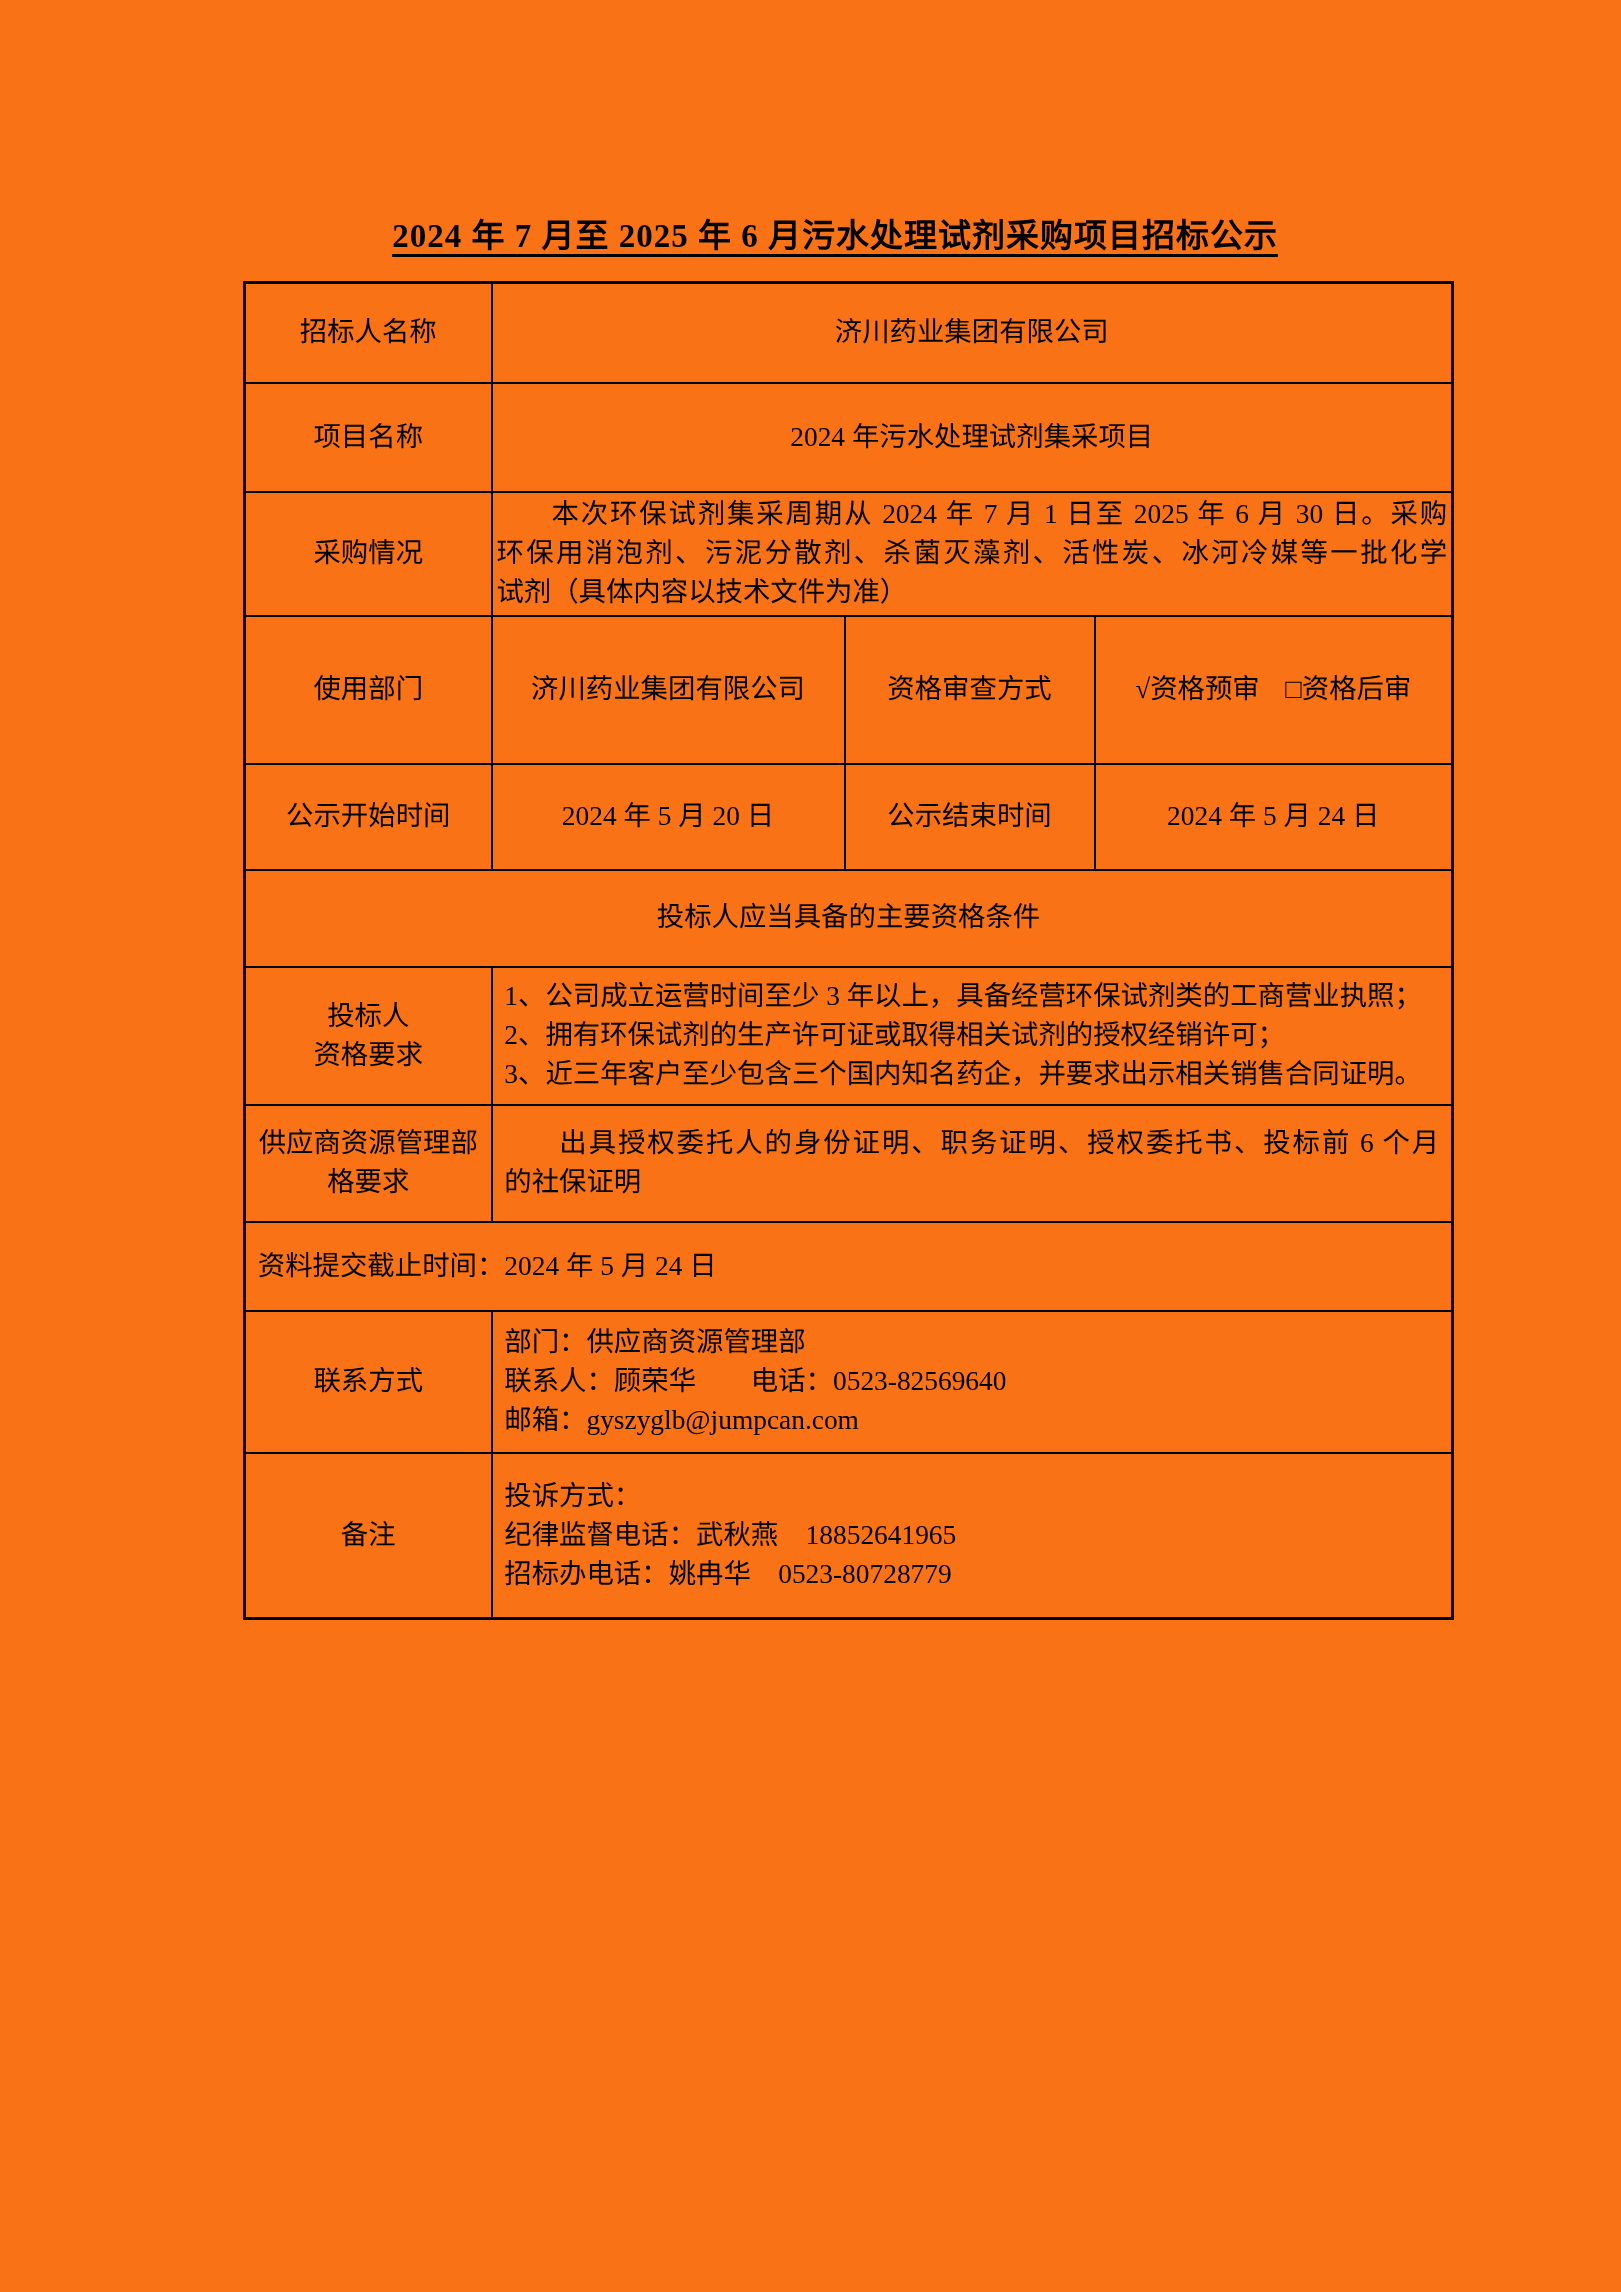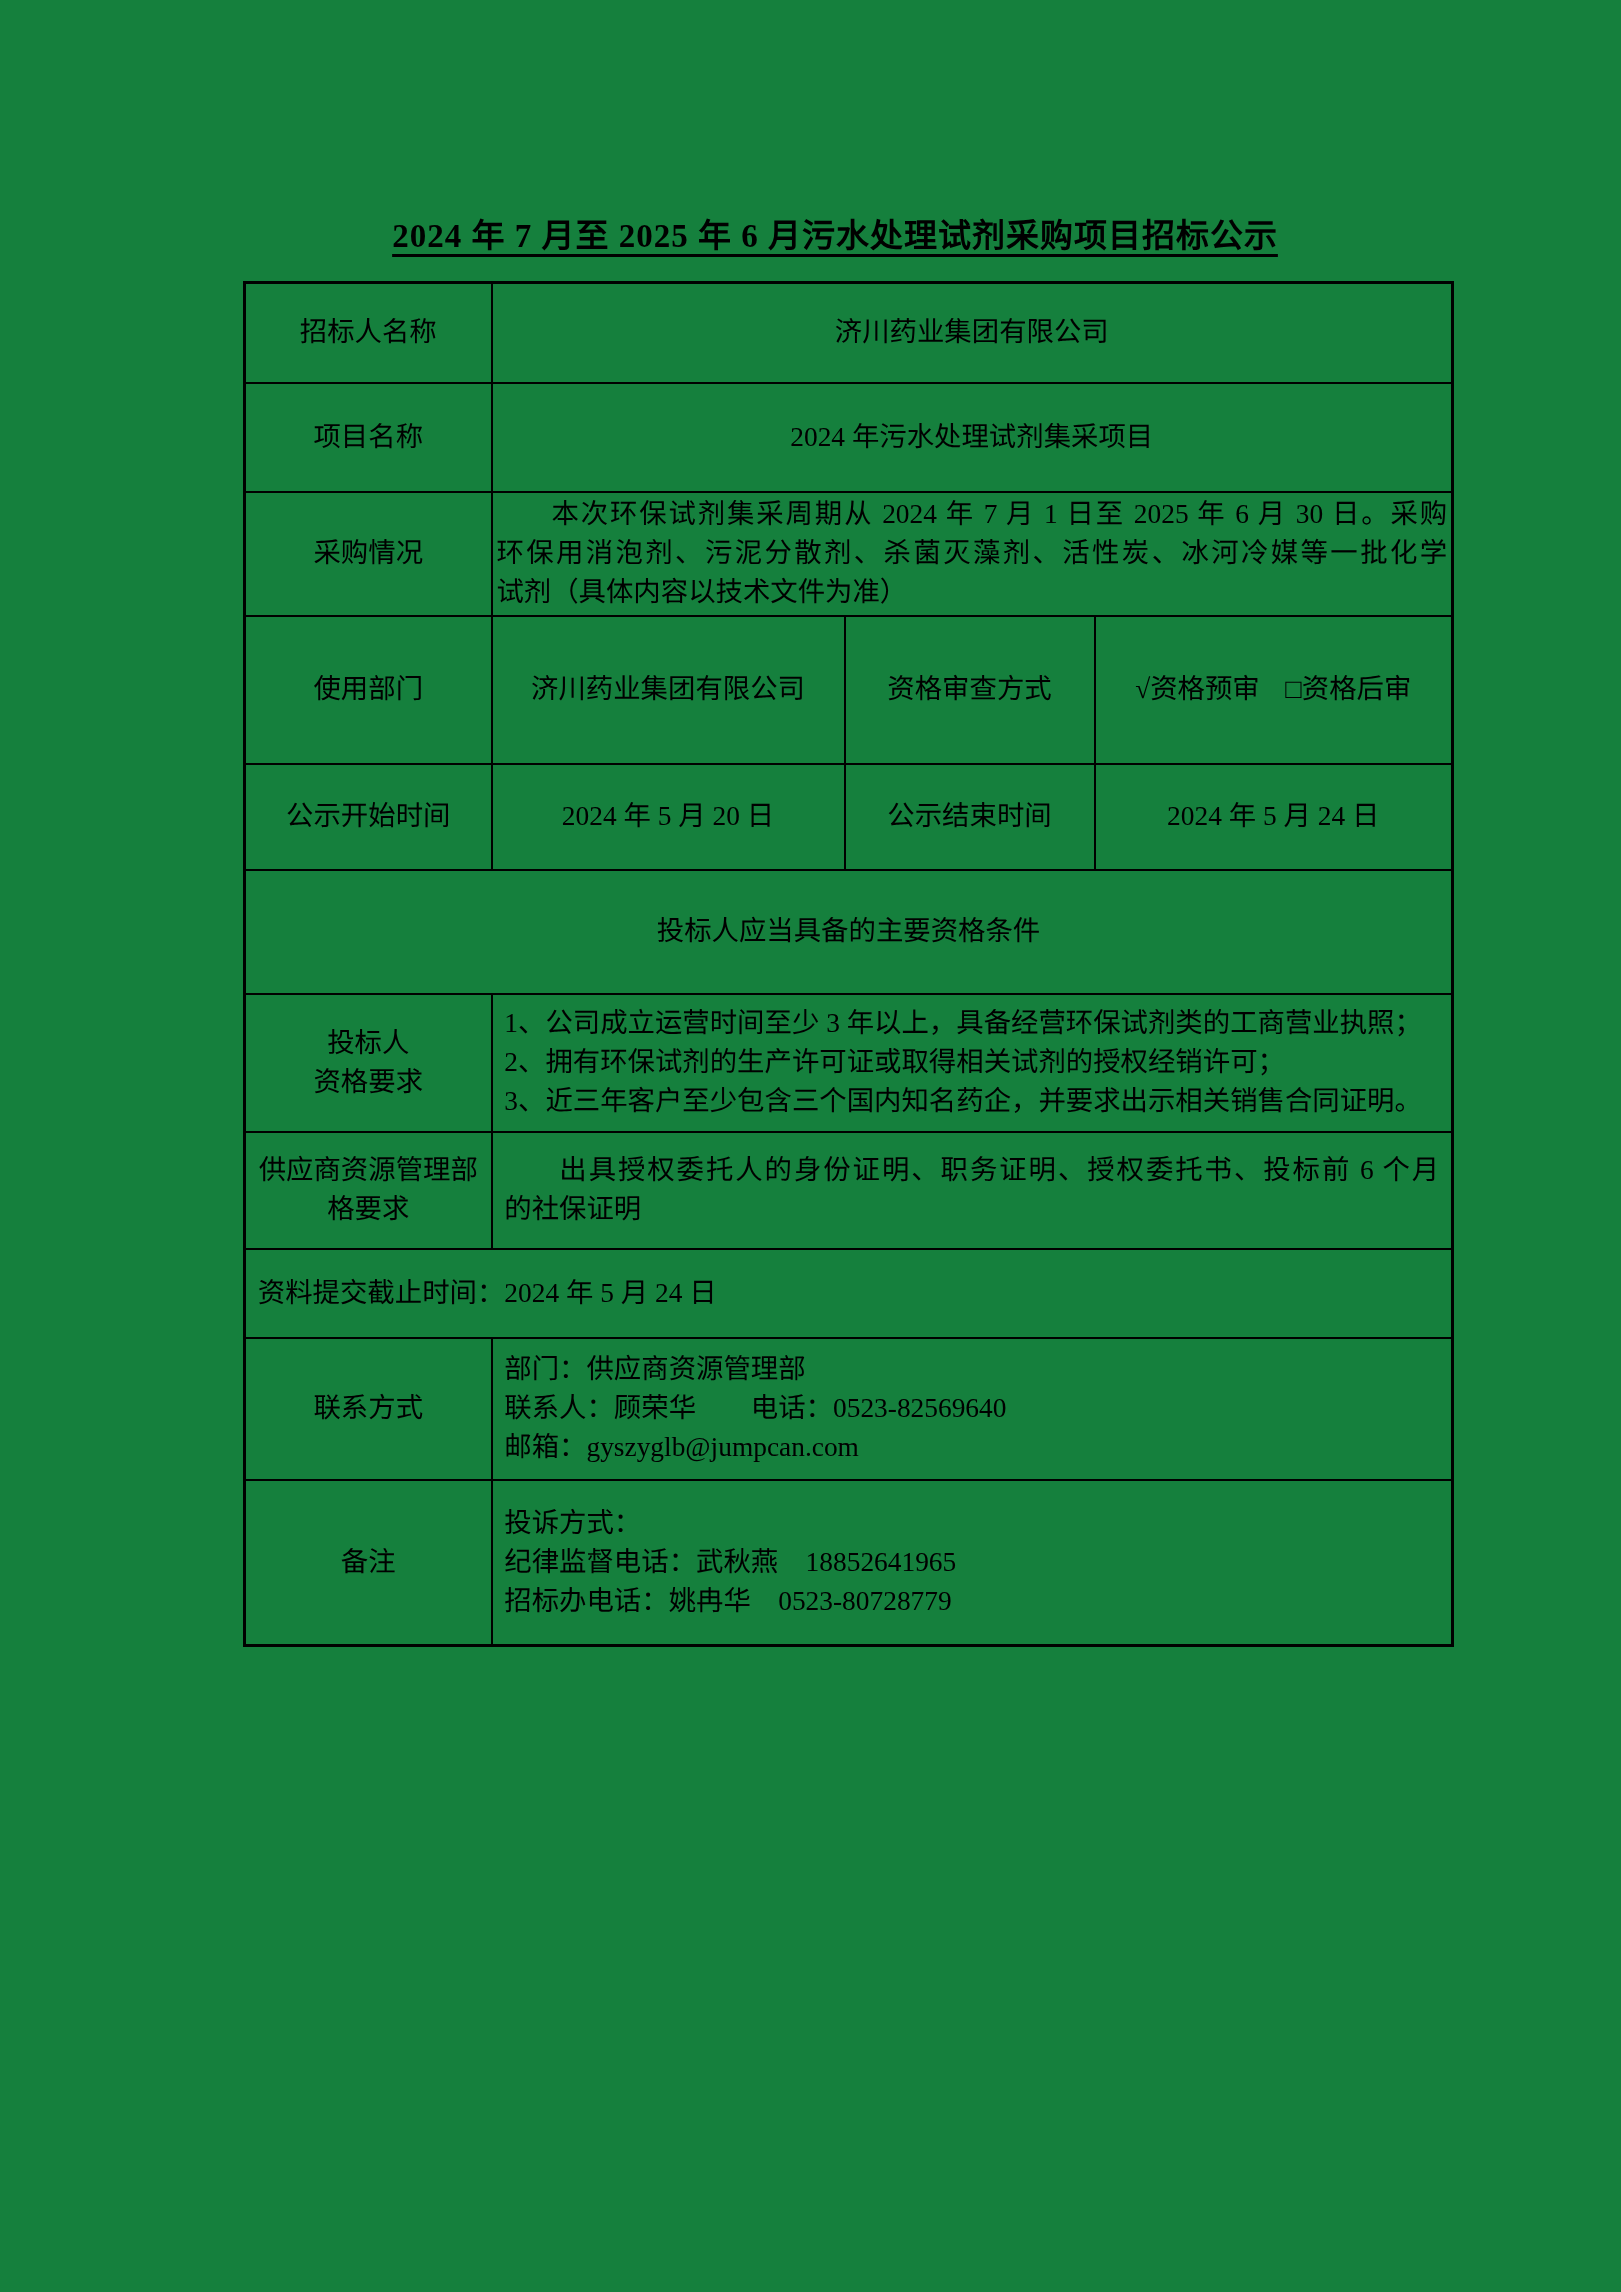--- a/index.html
+++ b/index.html
@@ -1,20 +1,20 @@
 <!DOCTYPE html>
 <html lang="zh-CN"><head>
 <meta charset="utf-8">
 <style>
   html, body { margin: 0; padding: 0; background: #ffffff; }
   .page {
     position: relative;
     width: 1621px;
     height: 2293px;
-    background: #15803d;
+    background: #f97316;
     color: #000000;
     font-family: "Liberation Serif", "DejaVu Serif", serif;
     overflow: hidden;
   }
   .doc-title {
     position: absolute;
     top: 215px;
     left: 231px;
     width: 1208px;
     margin: 0;
@@ -55,21 +55,21 @@
   .line   { line-height: 39px; }
   .indent { text-indent: 55px; }
   .fill   { text-align: justify; text-align-last: justify; }
   .opt-gap { margin-left: 25.5px; }
   
   tr.r1  { height: 100px; }
   tr.r2  { height: 109px; }
   tr.r3  { height: 124px; }
   tr.r4  { height: 148px; }
   tr.r5  { height: 106px; padding-left: 8px; }
-  tr.r6  { height: 124px; }
+  tr.r6  { height: 97px; font-family: Liberation Mono, monospace; }
   tr.r7  { height: 138px; padding-left: 12px; }
   tr.r8  { height: 117px; }
   tr.r9  { height: 130px; }
   tr.r10 { height: 89px;  }
   tr.r11 { height: 142px; }
   tr.r12 { height: 166px; }
 </style>
 </head>
 <body>
 

